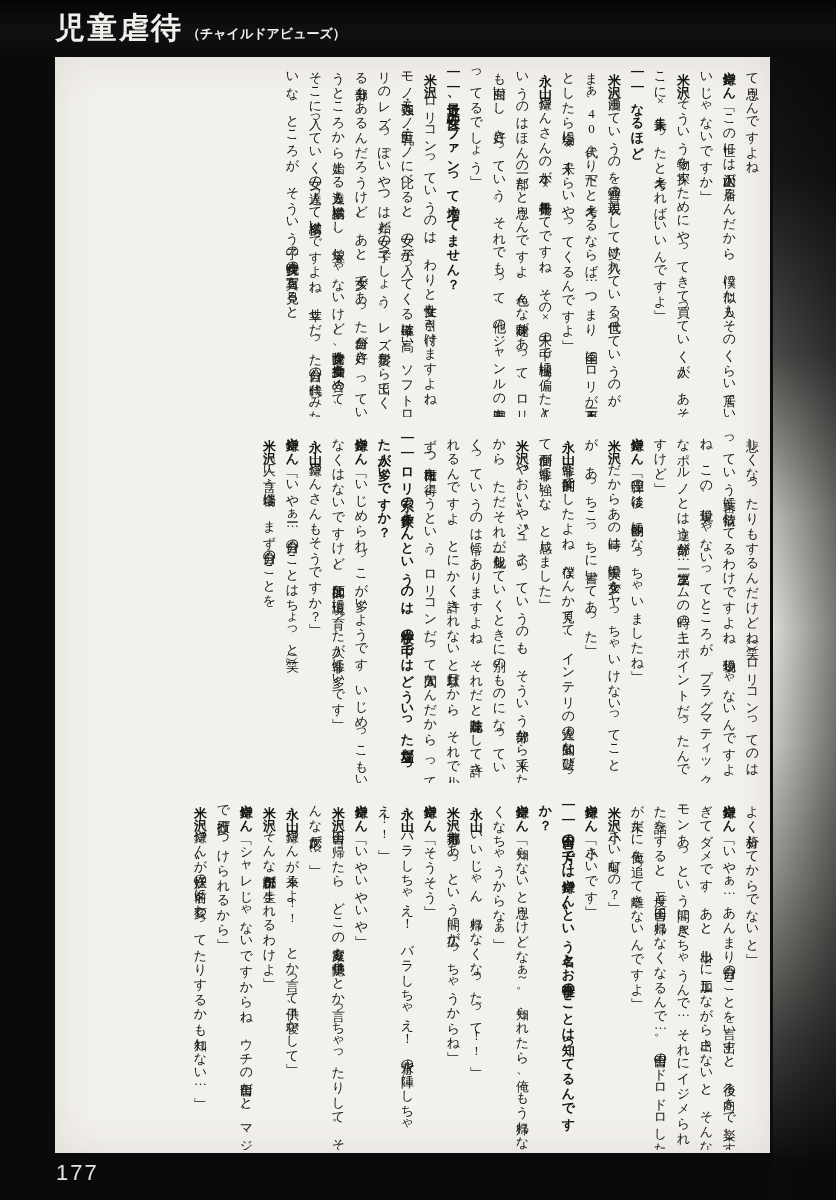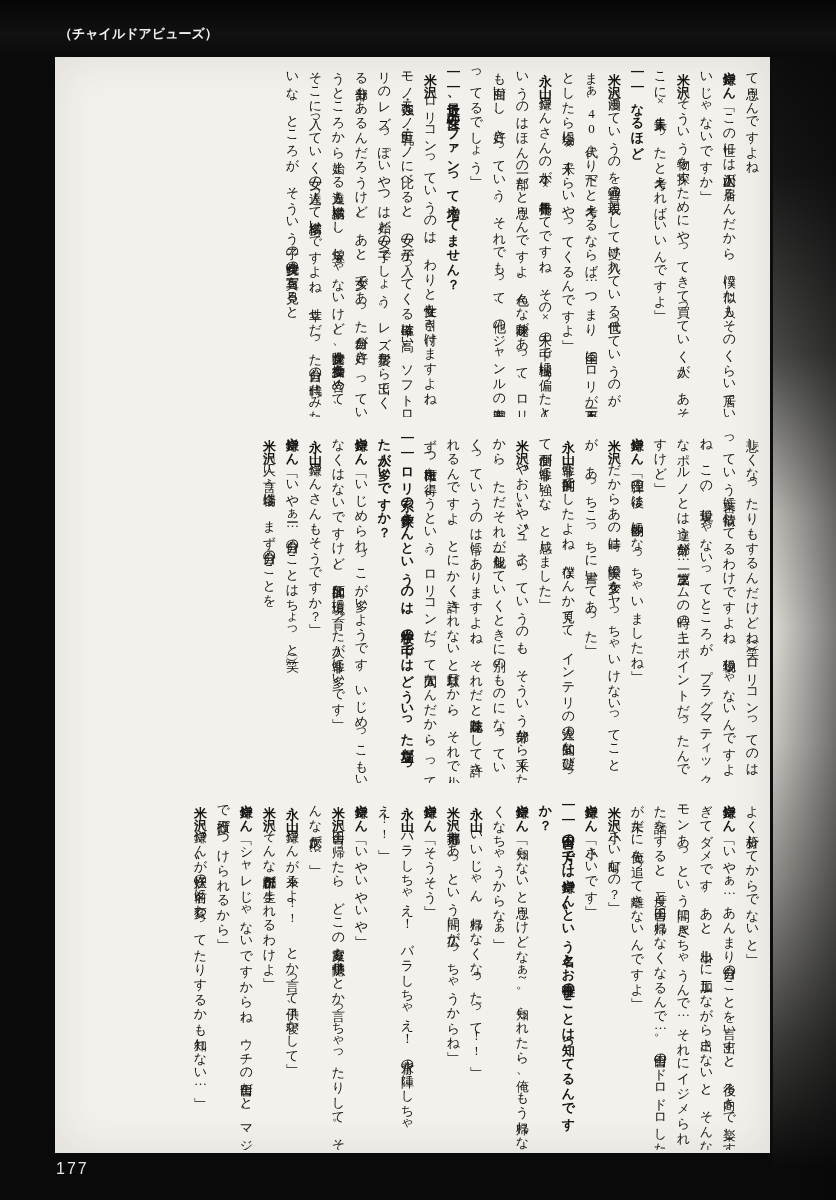--- a/index.html
+++ b/index.html
@@ -42,21 +42,21 @@
         #0d0d0d 0%, #161616 10%, #4a4a48 26%, #b9b7b2 40%,
         #dbd9d4 50%, #c7c5c0 60%, #8d8b87 72%, #3c3c3a 86%, #0b0b0b 97%);
   }
   .bottom-strip{
     position:absolute;left:0;top:1153px;width:773px;height:47px;
     background:#0a0a0a;
   }
   .page-number{
     position:absolute;left:56px;top:1160px;
     font-family:"Liberation Sans","DejaVu Sans",sans-serif;
-    font-size:16px;color:#e6e6e6;letter-spacing:2px;
+    font-size:22px;color:#e6e6e6;letter-spacing:2px;
   }
   
   .band{
     position:absolute;right:6px;width:706px;height:354px;
     writing-mode:vertical-rl;text-orientation:upright;
     font-size:13px;line-height:23px;color:#181715;
     overflow:hidden;
   }
   .band-1{top:6px;}
   .band-2{top:372px;}
@@ -70,20 +70,21 @@
   .q .txt{
     font-family:"Liberation Sans","DejaVu Sans",sans-serif;
     font-weight:bold;
   }
 </style>
 </head>
 <body>
 
 <div class="header-bar">
   <div class="title">
+    <span class="title-main">児童虐待</span>
     <span class="title-reading">（チャイルドアビューズ）</span>
   </div>
 </div>
 
 <div class="page">
 
   <div class="band band-1">
     <p class="blk"><span class="txt">て思うんですよね</span></p>
     <p class="blk"><span class="spk">鎌やん</span><span class="txt">「この世には沢山人が居るんだから、僕に似た人もそのくらい居ていいじゃないですか」</span></p>
     <p class="blk"><span class="spk">米　沢</span><span class="txt">「そういう物を探すためにやってきて買っていく人が、あそこに×千人集まったと考えればいいんですよ」</span></p>

